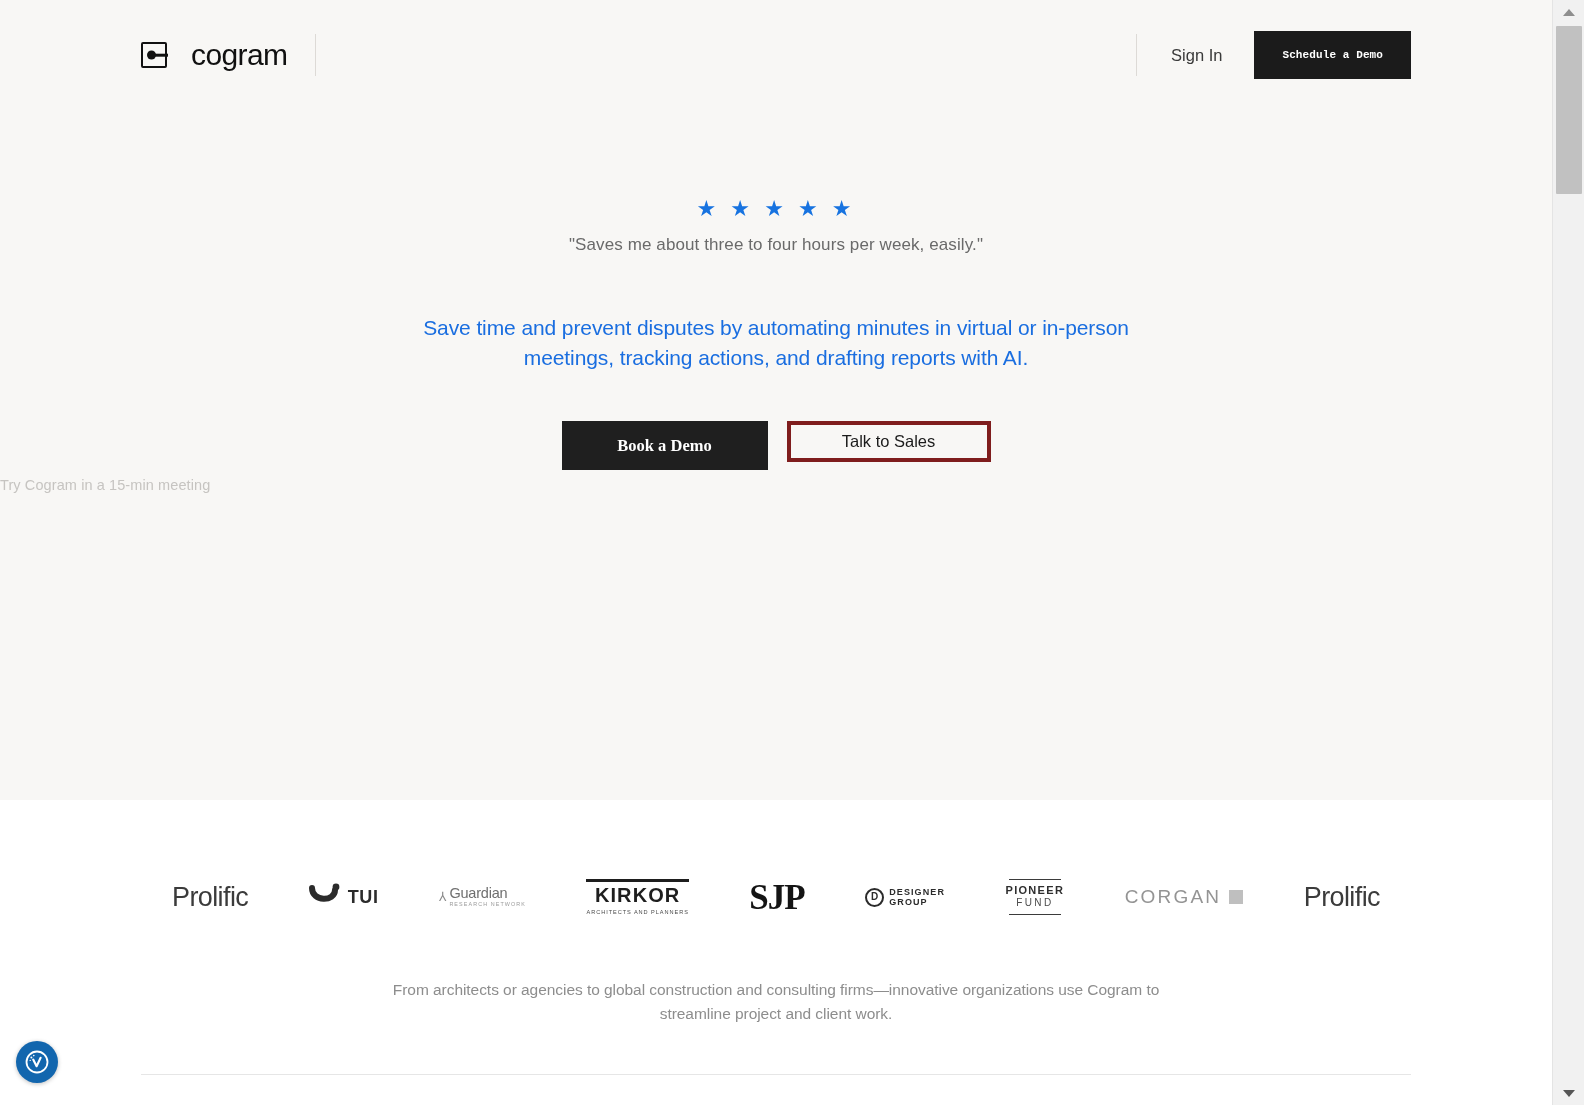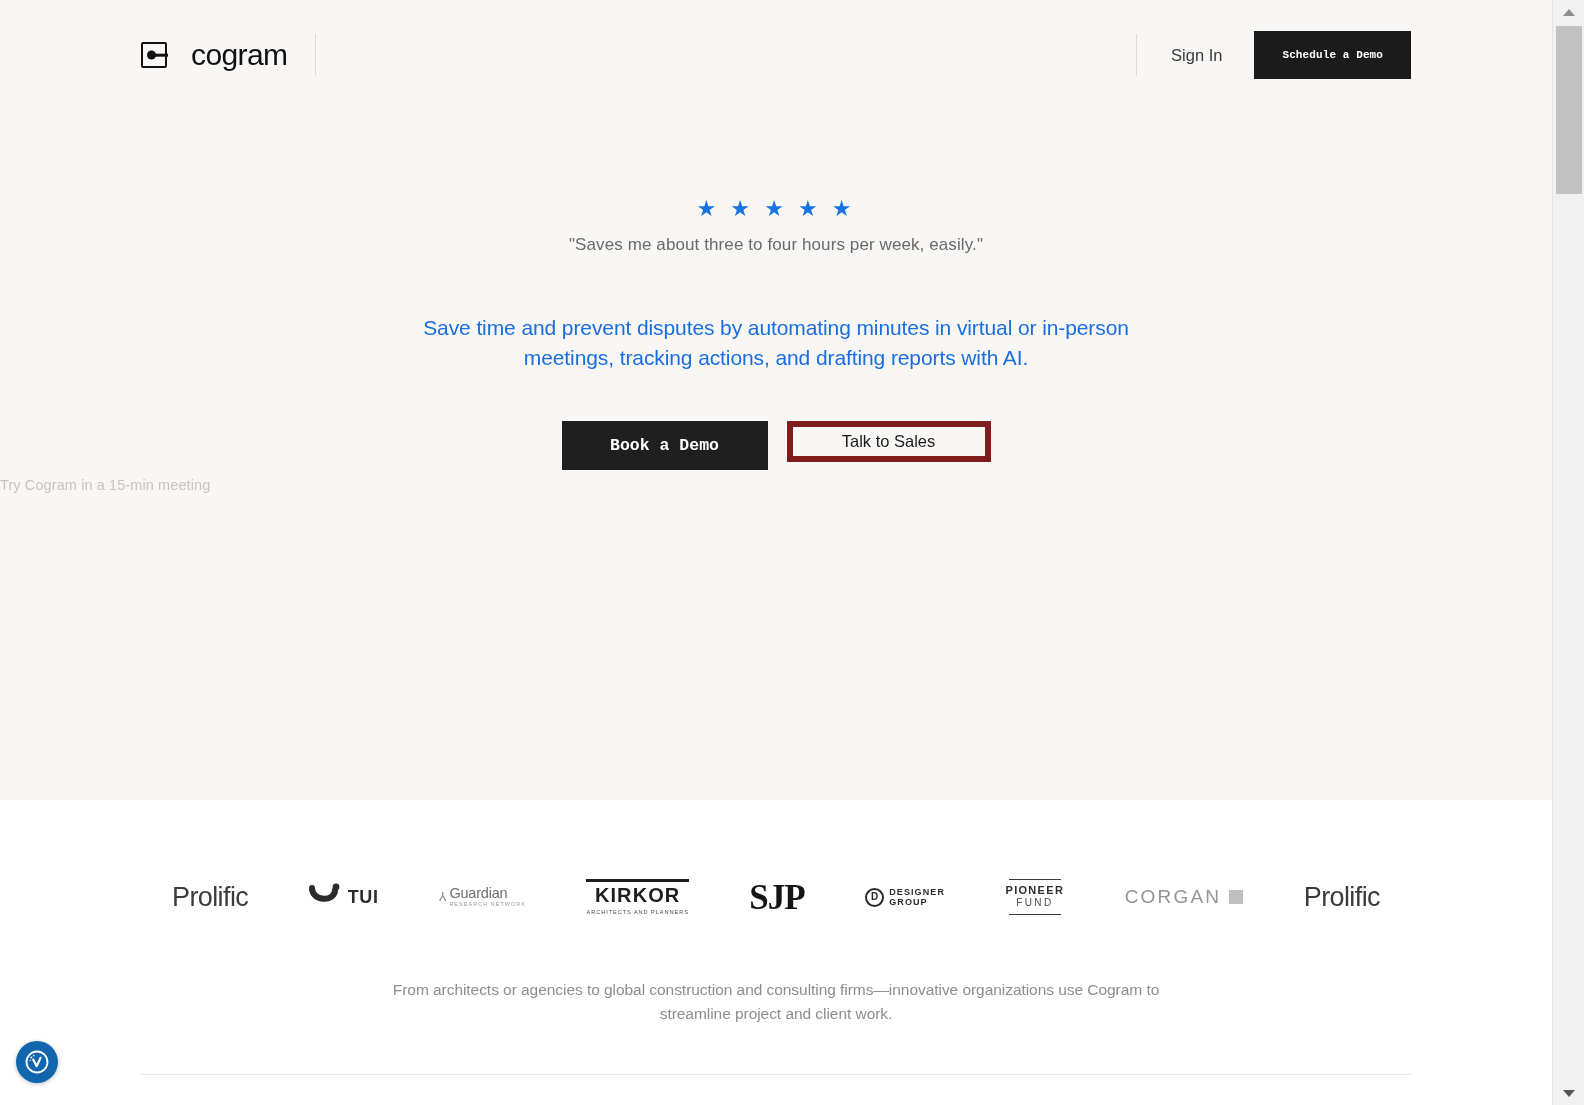--- a/index.html
+++ b/index.html
@@ -197,32 +197,32 @@
     color: #ffffff;
     font-size: 16.5px;
     font-weight: bold;
     width: 206px;
     height: 49px;
     display: flex;
     align-items: center;
     justify-content: center;
     border: none;
     cursor: pointer;
-    font-family: Liberation Mono, monospace;
+    font-family: Liberation Serif, serif;
   }
   .btn-outline {
     background: transparent;
     color: #1b1b1b;
     font-size: 16.5px;
     width: 204px;
     height: 41px;
     display: flex;
     align-items: center;
     justify-content: center;
-    border: 6px solid #7f1d1d;
+    border: 4px solid #7f1d1d;
     cursor: pointer;
     font-family: "Liberation Sans", sans-serif;
   }
   .cta-note {
     position: absolute;
     left: 0;
     top: 56px;
     width: 206px;
     text-align: center;
     font-size: 14.5px;

